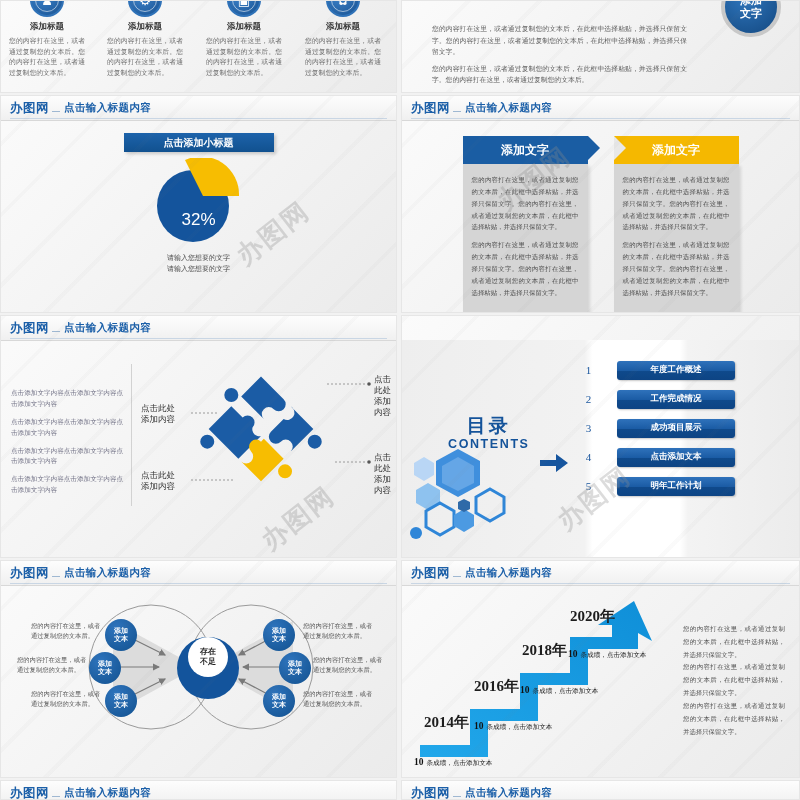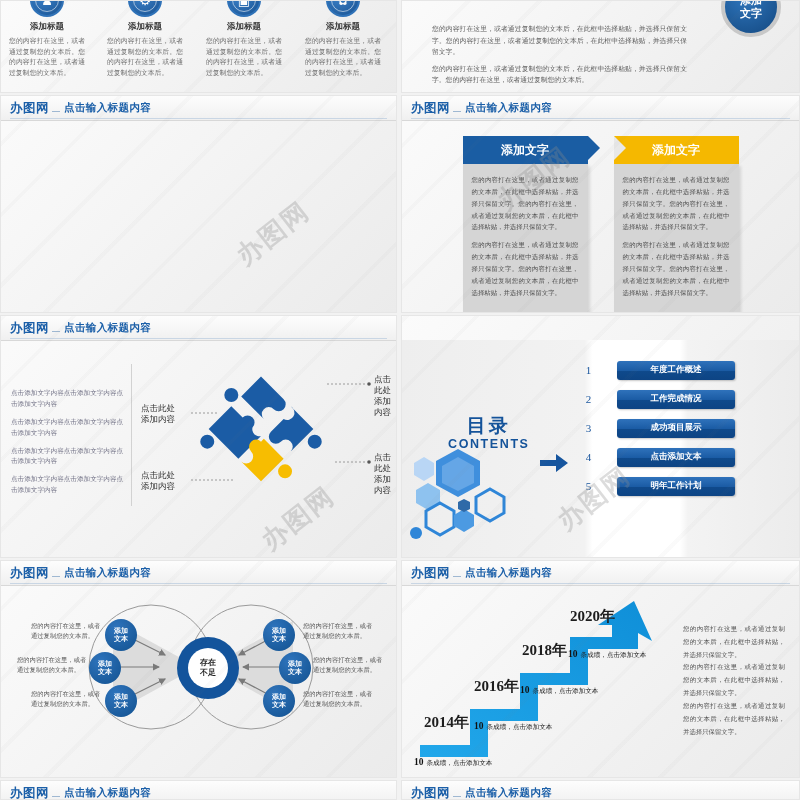--- a/index.html
+++ b/index.html
@@ -98,21 +98,21 @@
      box-shadow:1px 1px 2px rgba(0,0,0,.22);}
 
   
   .s4{top:560px;height:218px;}
   .venn-stage{position:absolute;left:0;top:28px;width:397px;height:170px;}
   .vn-txt{position:absolute;font-size:6.3px;color:#555;line-height:1.6;width:70px;}
   .bub{position:absolute;width:32px;height:32px;border-radius:50%;
      background:radial-gradient(circle at 35% 28%,#2e74bd,#12518f);color:#fff;font-size:7px;
      font-weight:bold;display:flex;flex-direction:column;align-items:center;justify-content:center;line-height:1.2;}
   .core{position:absolute;left:176px;top:48px;width:62px;height:62px;border-radius:50%;
-     background:#13549c;display:flex;align-items:center;justify-content:center;}
+     background:#13549c;display:flex;align-items:flex-start;justify-content:center;}
   .core-in{width:40px;height:40px;border-radius:50%;background:#fff;display:flex;flex-direction:column;
      align-items:center;justify-content:center;font-size:8px;font-weight:bold;color:#222;line-height:1.25;}
 
   
   .st-stage{position:absolute;left:0;top:24px;width:280px;height:185px;}
   .st-year{position:absolute;font-size:15px;font-weight:bold;color:#1d1d1d;font-family:Liberation Serif, serif;}
   .st-note{position:absolute;white-space:nowrap;}
   .st-note b{font-size:9.5px;color:#111;font-family:"Liberation Serif",serif;}
   .st-note span{font-size:6.6px;color:#222;margin-left:3px;}
   .st-right{position:absolute;right:14px;top:62px;width:102px;font-size:6.4px;color:#4f4f4f;
@@ -173,23 +173,35 @@
 </div>
 
 <div class="slide col-l s2">
   <div class="hdr">
     <span class="brand">办图网</span>
     <span class="rule"></span>
     <span class="htitle">点击输入标题内容</span>
     <span class="uline"></span>
   </div>
 
+  <div class="mini-title">点击添加小标题</div>
 
   <div class="pies">
 
+    <div class="pie-wrap">
+      <svg class="pie-svg" width="100" height="90" viewBox="0 0 100 90">
+        <circle cx="44" cy="48" r="36" fill="#14549c"></circle>
+        <path d="M52 34 L36 2 A38 38 0 0 1 90 38 L54 38 Z" fill="#f7bd01"></path>
+      </svg>
+      <div class="pie-pct">32%</div>
+      <div class="pie-cap">
+        <div>请输入您想要的文字</div>
+        <div>请输入您想要的文字</div>
+      </div>
+    </div>
 
   </div>
   <div class="wm"></div>
   <div class="wmtext" style="left:230px;top:120px">办图网</div>
 </div>
 
 <div class="slide col-r s2">
   <div class="hdr">
     <span class="brand">办图网</span>
     <span class="rule"></span>

